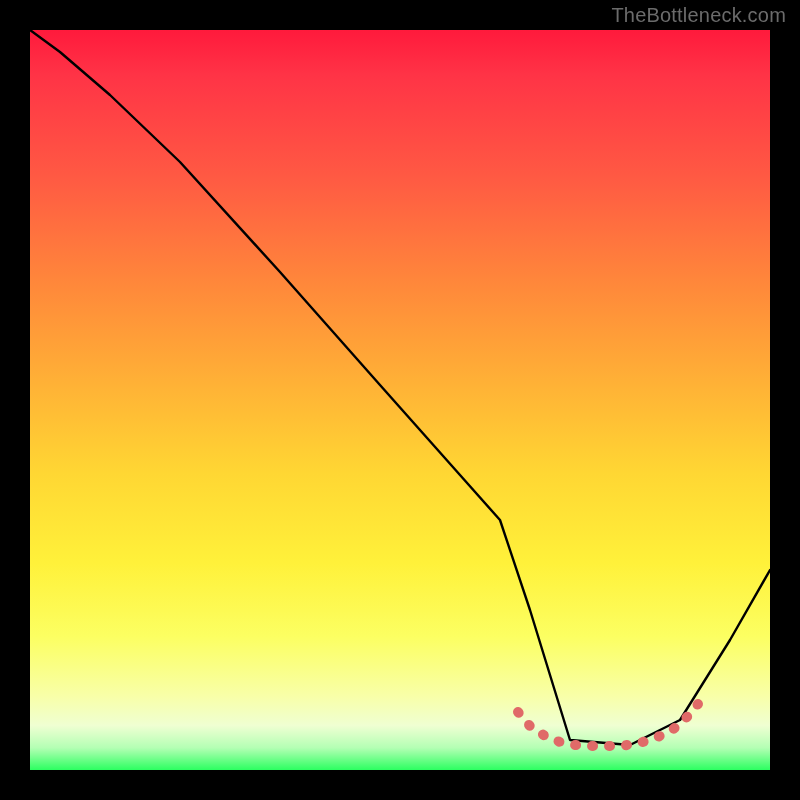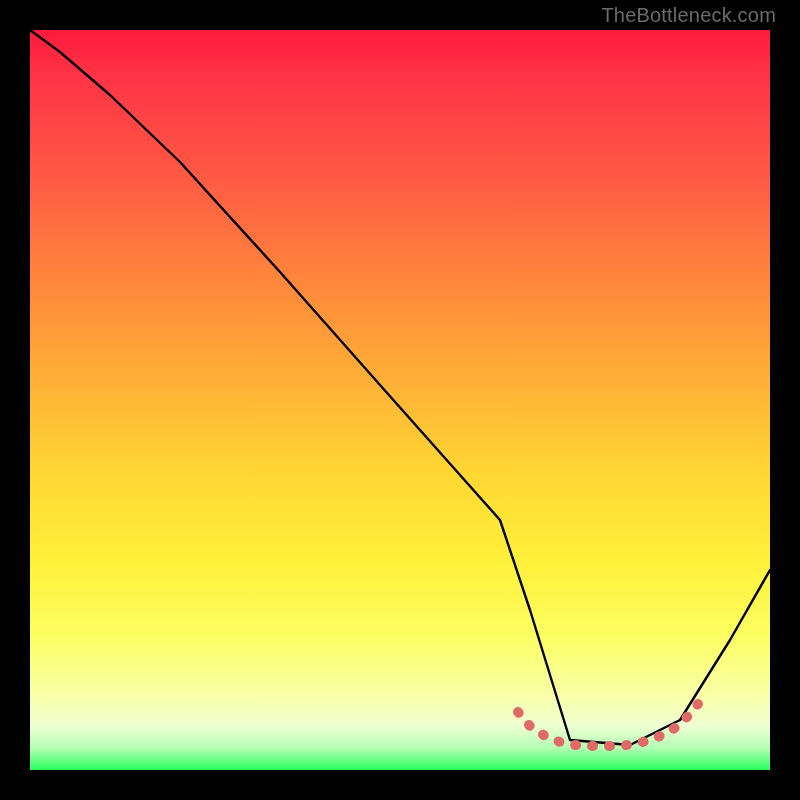--- a/index.html
+++ b/index.html
@@ -58,21 +58,21 @@
     fill: none;
     stroke: #e06a68;
     stroke-width: 10;
     stroke-linecap: round;
     stroke-linejoin: round;
     stroke-dasharray: 1 16;
   }
   .attribution {
     position: absolute;
     top: 4px;
-    right: 24px;
+    right: 14px;
     color: #6b6b6b;
     font-size: 20px;
     letter-spacing: 0.2px;
     user-select: none;
   }
 </style>
 </head>
 <body>
 
 <div class="stage">

